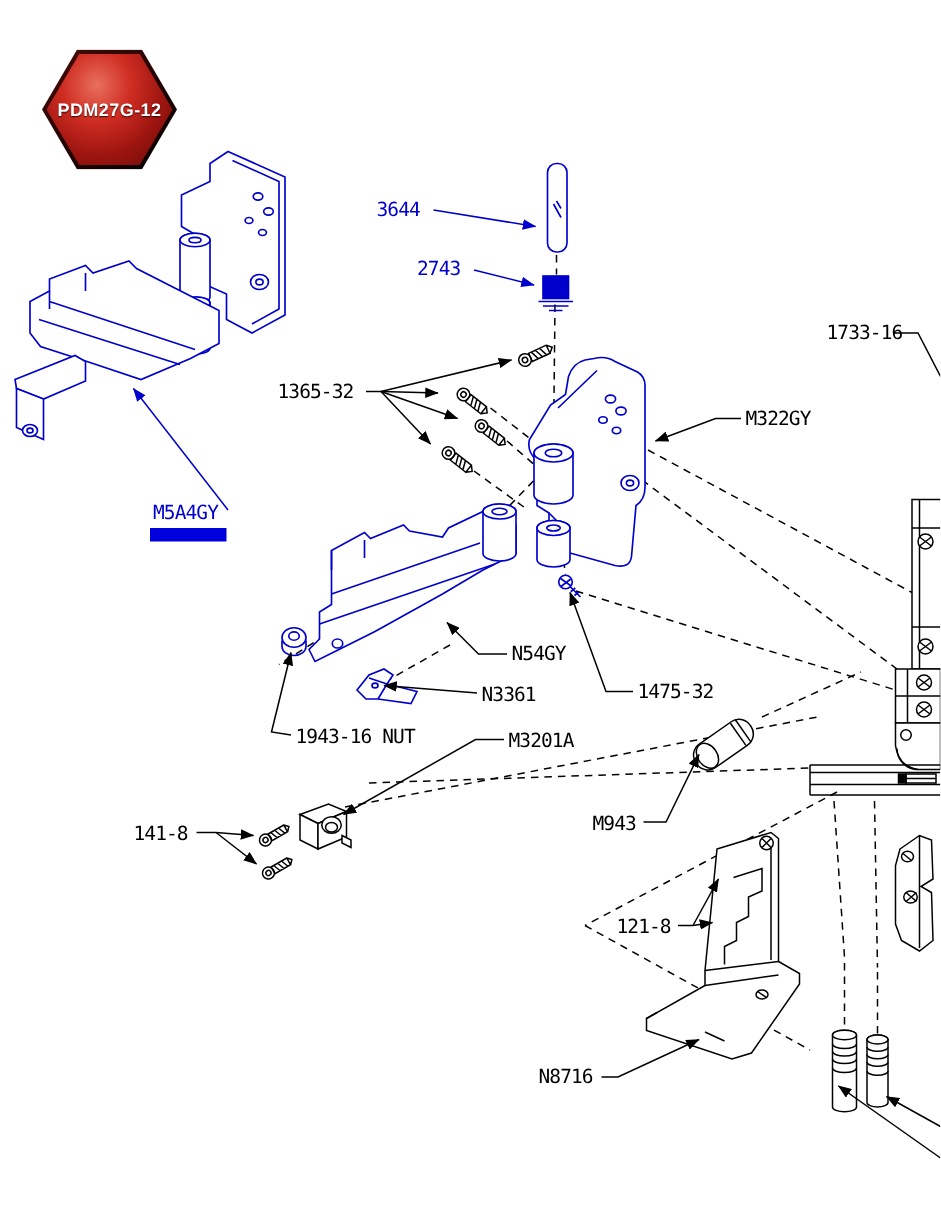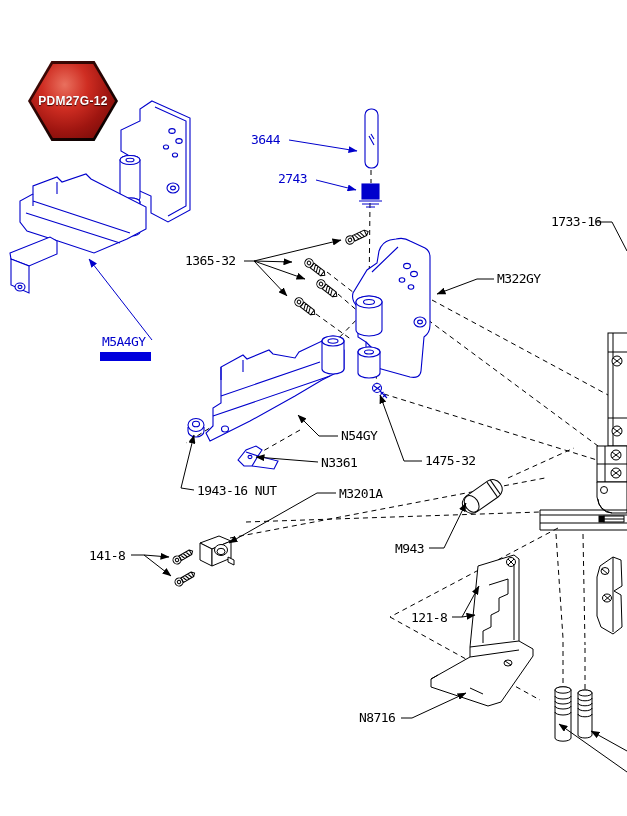--- a/index.html
+++ b/index.html
@@ -5,21 +5,21 @@
   html,body{margin:0;padding:0;background:#fff;}
   .stage{position:relative;width:627px;height:816px;background:#ffffff;overflow:hidden;
          font-family:"DejaVu Sans Mono",monospace;}
   svg{position:absolute;left:0;top:0;}
   svg text{font-family:"DejaVu Sans Mono",monospace;font-size:13px;letter-spacing:-0.6px;}
   .lblK{fill:#000000;}
   .lblB{fill:#0000cc;}
   
   .badge{position:absolute;left:28px;top:33px;width:90px;height:80px;
          clip-path:polygon(26% 0,74% 0,100% 50%,74% 100%,26% 100%,0 50%);
-         background:linear-gradient(140deg,#4a0a06,#000000);margin-top:28px;}
+         background:linear-gradient(140deg,#4a0a06,#000000);}
   .badge-inner{position:absolute;left:3px;top:3px;right:3px;bottom:3px;
          clip-path:polygon(26% 0,74% 0,100% 50%,74% 100%,26% 100%,0 50%);
          background:radial-gradient(ellipse at 40% 28%,#e9705e 0%,#cf2d22 32%,#9e1510 62%,#650806 100%);
          display:flex;align-items:center;justify-content:center;}
   .badge-label{font-family:"Liberation Sans",sans-serif;font-weight:bold;font-size:12px;
          color:#ffffff;letter-spacing:.3px;text-shadow:0 1px 1px #3a0202;}
 </style>
 </head>
 <body>
 

